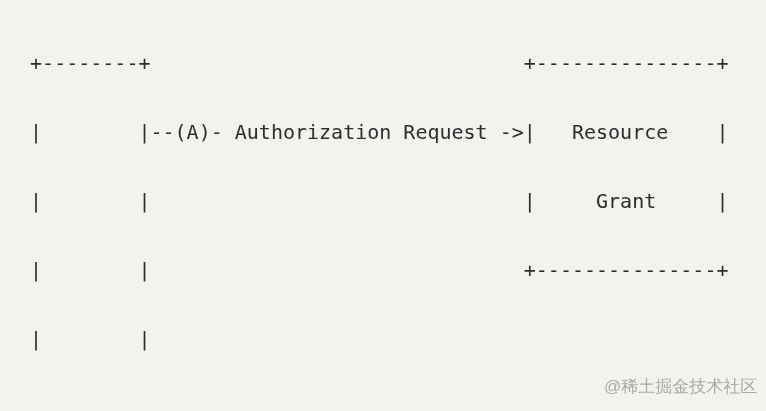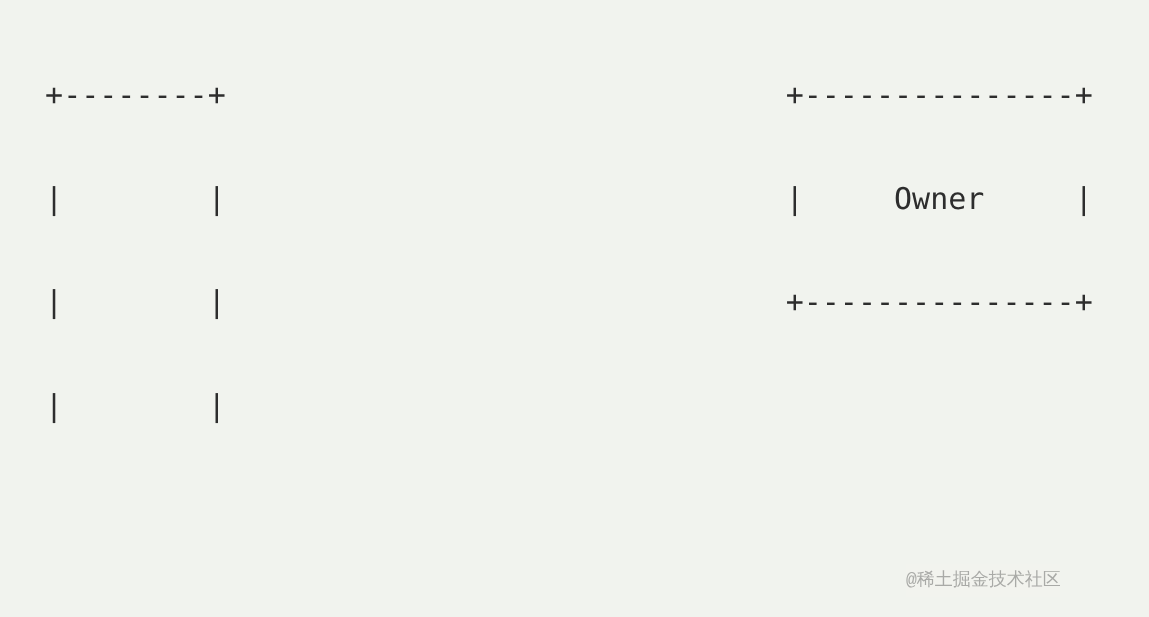--- a/index.html
+++ b/index.html
@@ -28,35 +28,36 @@
     letter-spacing: 0;
   }
   .ascii-line {
     height: 23px;
     white-space: pre;
   }
   .watermark {
     position: absolute;
     left: 604px;
     top: 376px;
-    font-family: Liberation Mono, monospace;
-    font-size: 12px;
+    font-family: Liberation Sans, sans-serif;
+    font-size: 17px;
     line-height: 22px;
     color: #a9aaa7;
     background: rgba(241, 243, 238, 0.82);
     white-space: nowrap;
   }
 </style>
 </head>
 <body>
 
 <div class="stage">
   <div class="ascii-diagram">
     <div class="ascii-line">  +--------+                               +---------------+</div>
-    <div class="ascii-line">  |        |                               |     Owner     |</div>
+    <div class="ascii-line">  |        |--(A)- Authorization Request -&gt;|   Resource    |</div>
+    <div class="ascii-line">  |        |                               |     Grant     |</div>
     <div class="ascii-line">  |        |                               +---------------+</div>
     <div class="ascii-line">  |        |</div>
     
     
     
     
     
     
     
     

